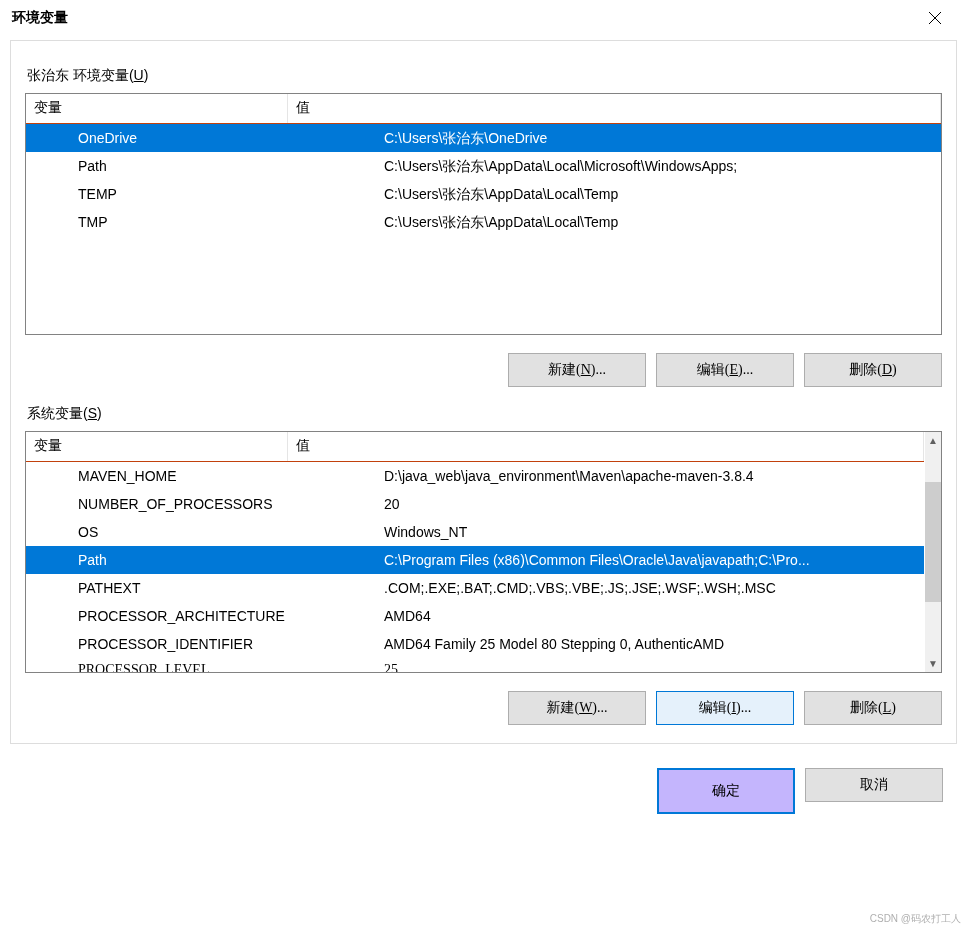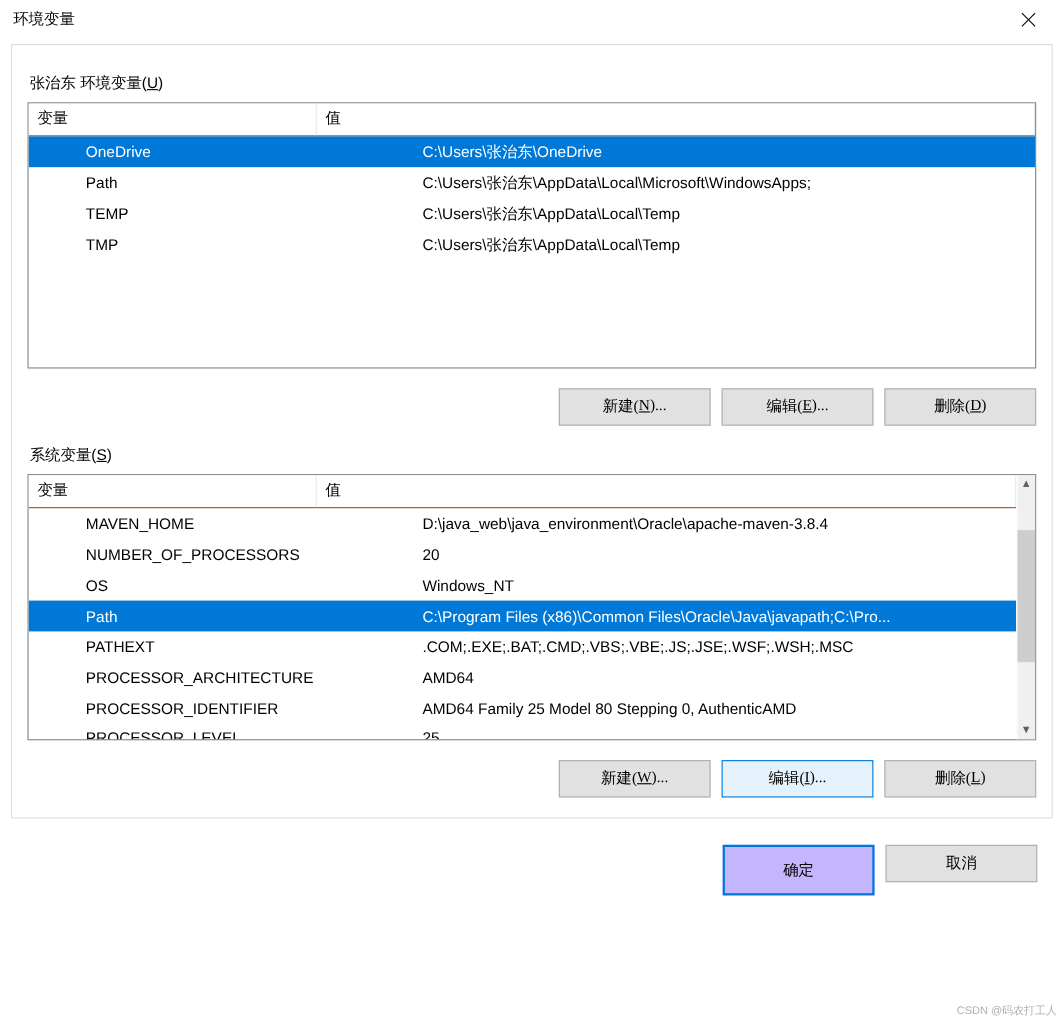--- a/index.html
+++ b/index.html
@@ -12,20 +12,21 @@
     width: 967px;
     height: 930px;
     overflow: hidden;
     position: relative;
   }
   .titlebar {
     height: 36px;
     display: flex;
     align-items: center;
     padding: 0 12px;
+    font-weight: bold;
   }
   .titlebar .title { flex: 1; }
   .close-btn {
     width: 40px; height: 30px;
     display:flex;align-items:center;justify-content:center;
     cursor: default;
   }
   .close-btn svg { stroke:#000;stroke-width:1;}
   .outer {
     border: 1px solid #ddd;
@@ -122,21 +123,21 @@
     justify-content:flex-end;
     gap:10px;
     margin: 24px 24px 0 0;
   }
   .watermark {
     position:absolute;
     right:6px;bottom:4px;
     color:rgba(120,120,120,0.6);
     font-size:10px;
   }
-  .row.cut { line-height:24px; height:22px; overflow:hidden;}
+  .row.cut { line-height:24px; height:22px; overflow:hidden;font-family:Liberation Serif, serif;}
 </style>
 </head>
 <body>
 
 <div class="titlebar">
   <div class="title">环境变量</div>
   <div class="close-btn">
     <svg width="14" height="14">
         <line x1="1" y1="1" x2="13" y2="13"></line>
         <line x1="13" y1="1" x2="1" y2="13"></line>
@@ -201,21 +202,21 @@
 
   <div class="listwrap2">
     <div class="list">
       <div class="list-header">
         <div class="col col-var">变量</div>
         <div class="col col-val">值</div>
       </div>
       <div class="list-body" id="sys-rows">
           <div class="row">
             <div class="cell col-var">MAVEN_HOME</div>
-            <div class="cell col-val">D:\java_web\java_environment\Oracle\apache-maven-3.8.4</div>
+            <div class="cell col-val">D:\java_web\java_environment\Maven\apache-maven-3.8.4</div>
           </div>
           <div class="row">
             <div class="cell col-var">NUMBER_OF_PROCESSORS</div>
             <div class="cell col-val">20</div>
           </div>
           <div class="row">
             <div class="cell col-var">OS</div>
             <div class="cell col-val">Windows_NT</div>
           </div>
           <div class="row selected">

